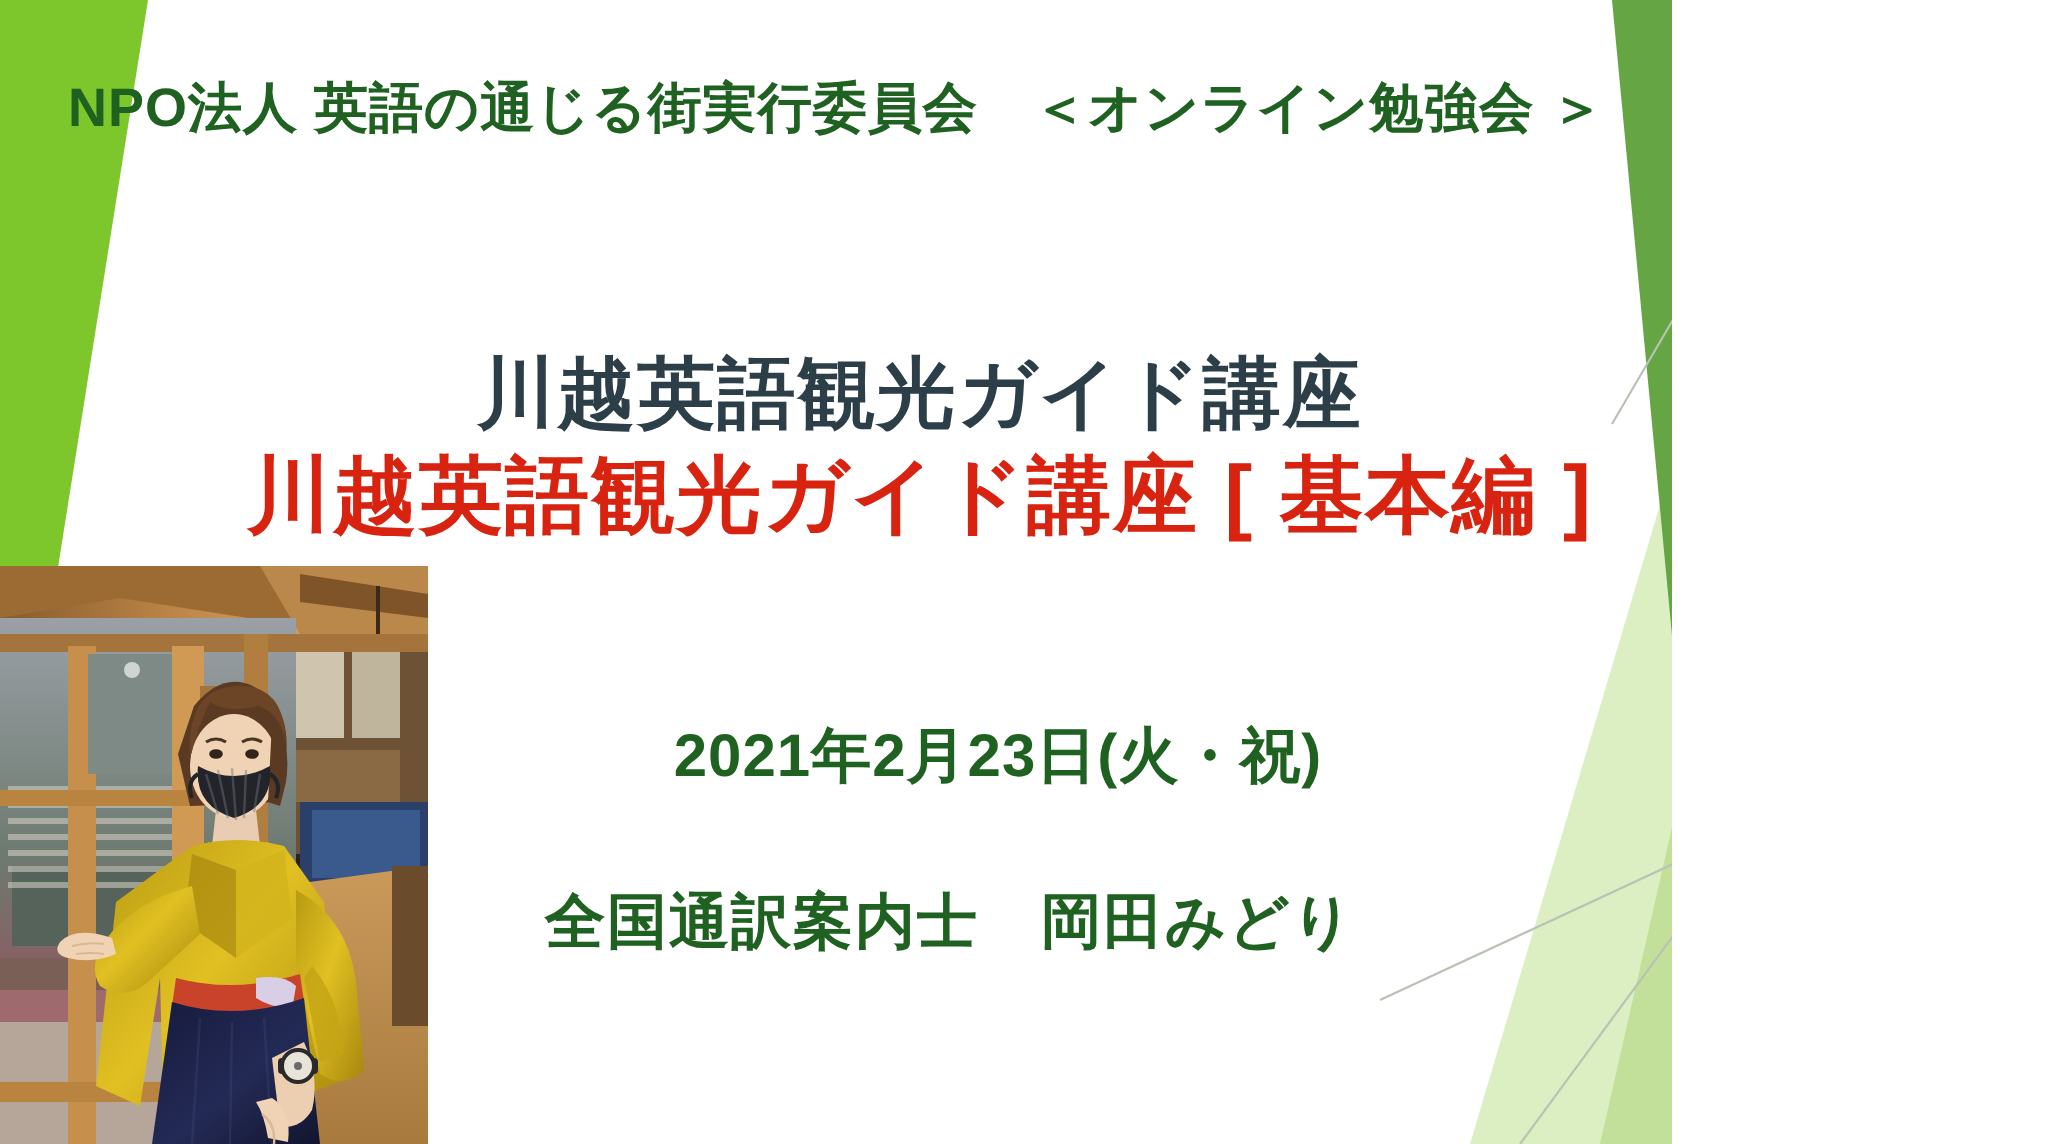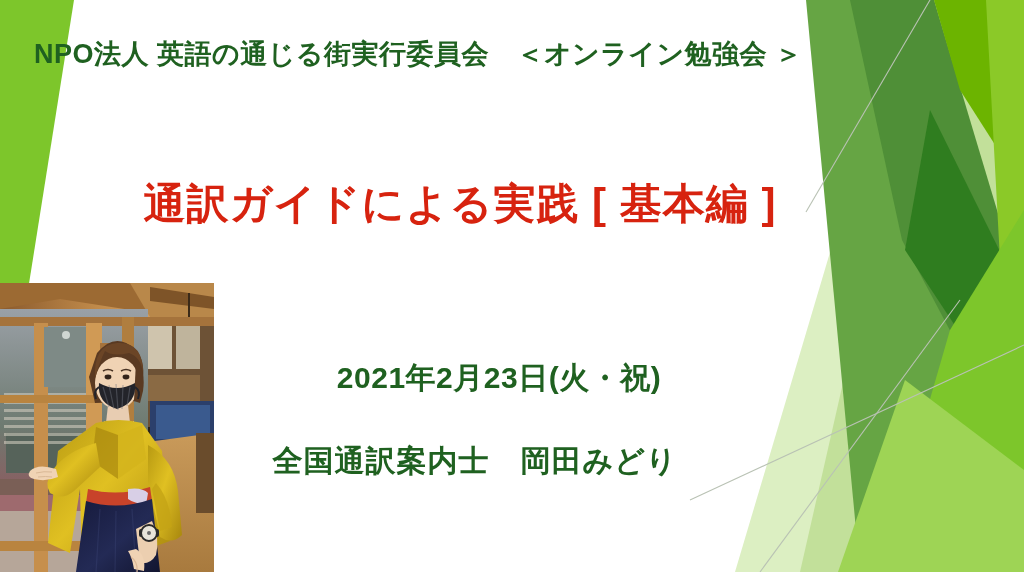--- a/index.html
+++ b/index.html
@@ -1,20 +1,20 @@
 <!DOCTYPE html>
 <html><head>
 <meta charset="utf-8">
 <style>
   html,body{margin:0;padding:0;background:#ffffff;}
   body{font-family:"Liberation Sans","DejaVu Sans",sans-serif;}
 
   #slide{
     position:relative;
-    width:1024px;
+    width:836px;
     height:572px;
     background:#ffffff;
     overflow:hidden;
   }
 
   
   #bg-deco{
     position:absolute;
     inset:0;
     width:1024px;
@@ -129,21 +129,22 @@
     <line x1="930" y1="0" x2="806" y2="212" stroke="#b9c2b4" stroke-width="1.1"></line>
     <line x1="1024" y1="345" x2="690" y2="500" stroke="#b9c2b4" stroke-width="1.1"></line>
     <line x1="960" y1="300" x2="760" y2="572" stroke="#b9c2b4" stroke-width="1.1"></line>
   </svg>
 
   <div class="header-band">
     <div class="header-title">NPO法人 英語の通じる街実行委員会　＜オンライン勉強会 ＞</div>
   </div>
 
   <div class="title-block">
-    <div class="title-line2">通訳ガイドによる実践 [ 基本編 ]</div>
+    <div class="title-line1">川越英語観光ガイド講座</div>
+    <div class="title-line2">川越英語観光ガイド講座 [ 基本編 ]</div>
   </div>
 
   <div class="meta-block">
     <div class="meta-date">2021年2月23日(火・祝)</div>
     <div class="meta-presenter">全国通訳案内士　岡田みどり</div>
   </div>
 
   <div class="photo">
     <svg width="214" height="289" viewBox="0 0 214 289">
       <defs>

